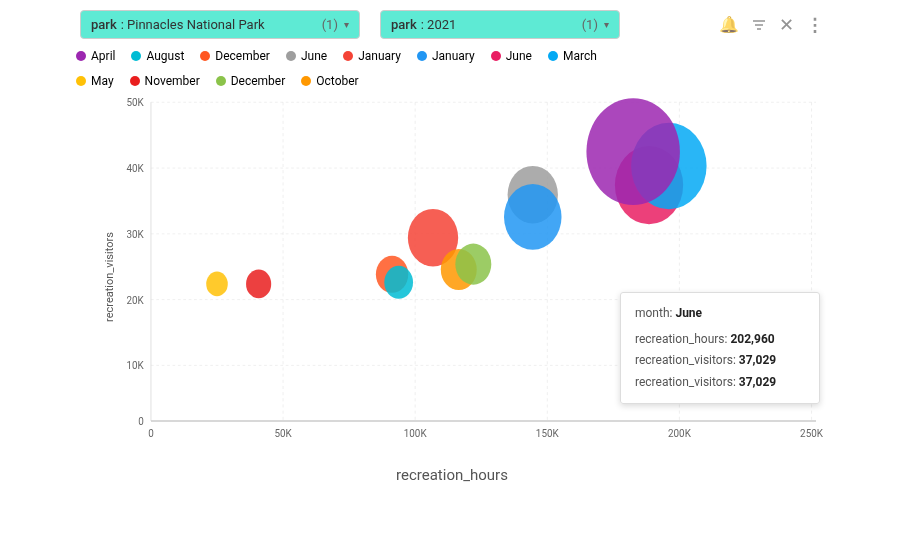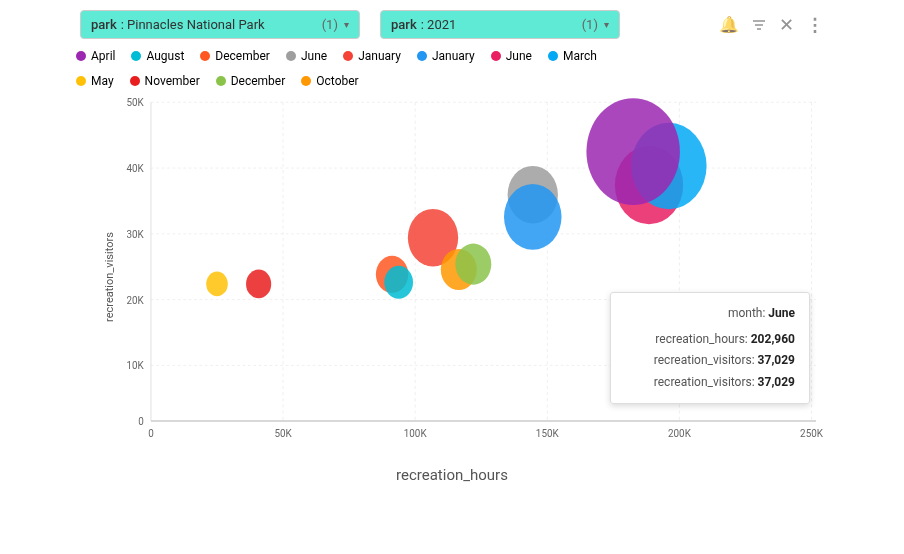--- a/index.html
+++ b/index.html
@@ -274,21 +274,21 @@
           <circle cx="398.68" cy="167.48" r="20" fill="#8BC34A" opacity="0.85"></circle>
           <circle cx="594.19" cy="90.60000000000001" r="38" fill="#E91E63" opacity="0.85"></circle>
           <circle cx="616.24" cy="72" r="42" fill="#03A9F4" opacity="0.85"></circle>
           <circle cx="576.55" cy="58.05" r="52" fill="#9C27B0" opacity="0.85"></circle>
           <circle cx="159.805" cy="186.7" r="14" fill="#E91E1E" opacity="0.85"></circle>
           <circle cx="113.5" cy="186.7" r="12" fill="#FFC107" opacity="0.85"></circle>
         </g>
     </svg>
 
     
-    <div class="tooltip" style="position:absolute; right:24px; top:200px;text-align:right;">
+    <div class="tooltip" style="position:absolute; right:14px; top:200px;">
       <div class="tooltip-title">
         <span>month:</span>
         <strong>June</strong>
       </div>
       <div id="tooltip-rows">
           <div class="tooltip-row">recreation_hours: <strong>202,960</strong></div>
           <div class="tooltip-row">recreation_visitors: <strong>37,029</strong></div>
           <div class="tooltip-row">recreation_visitors: <strong>37,029</strong></div>
         </div>
     </div>

